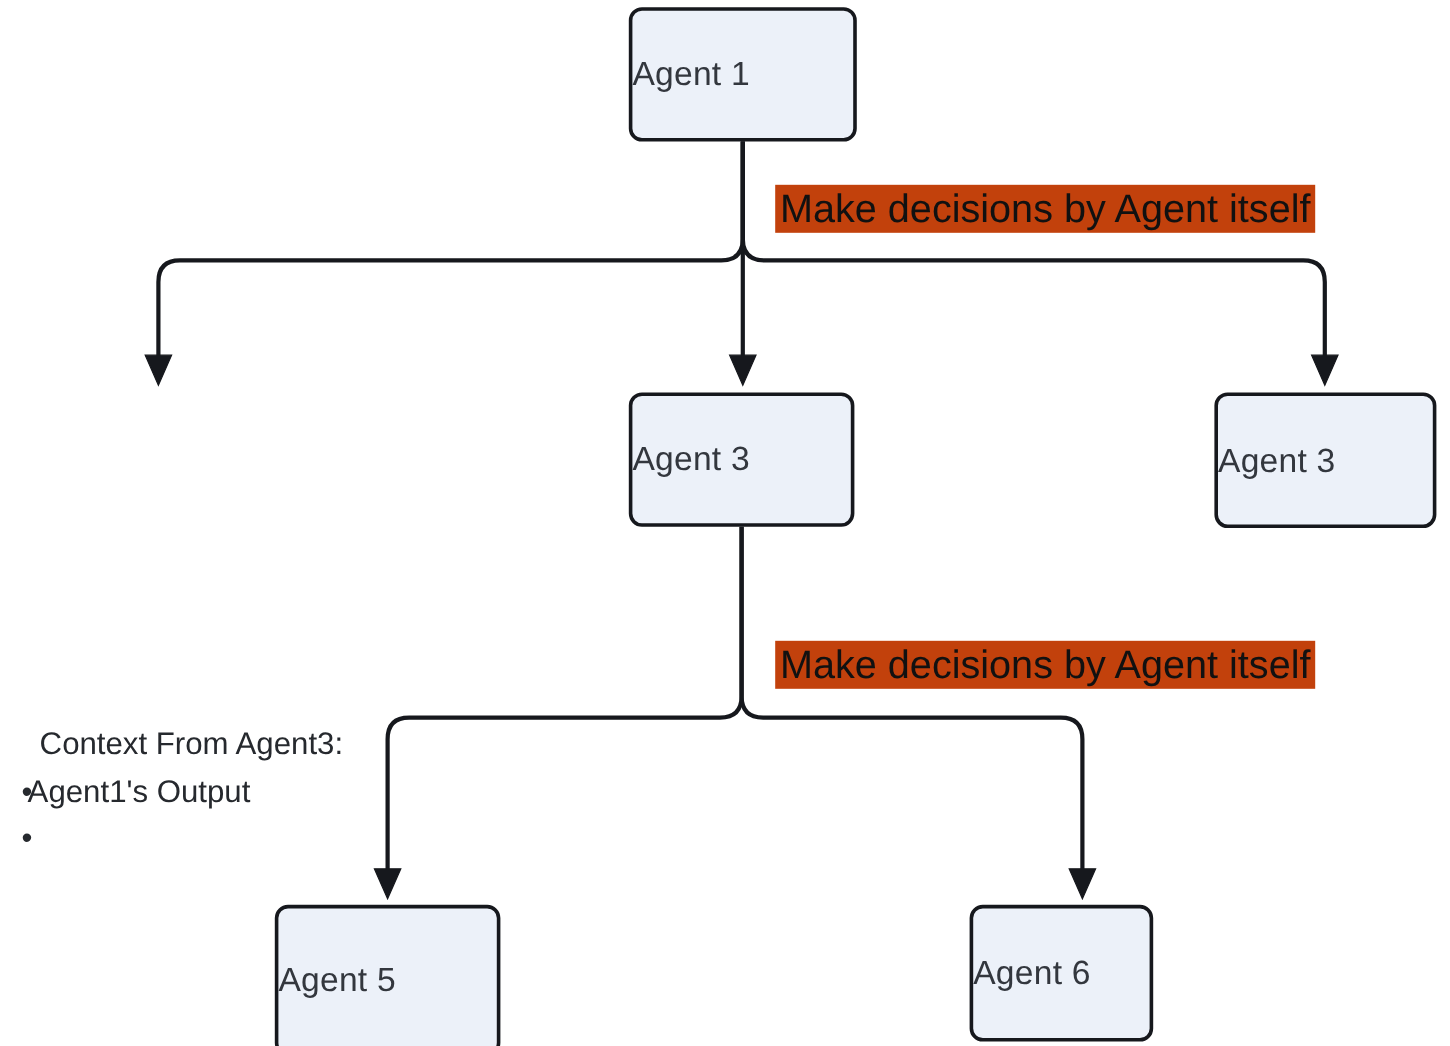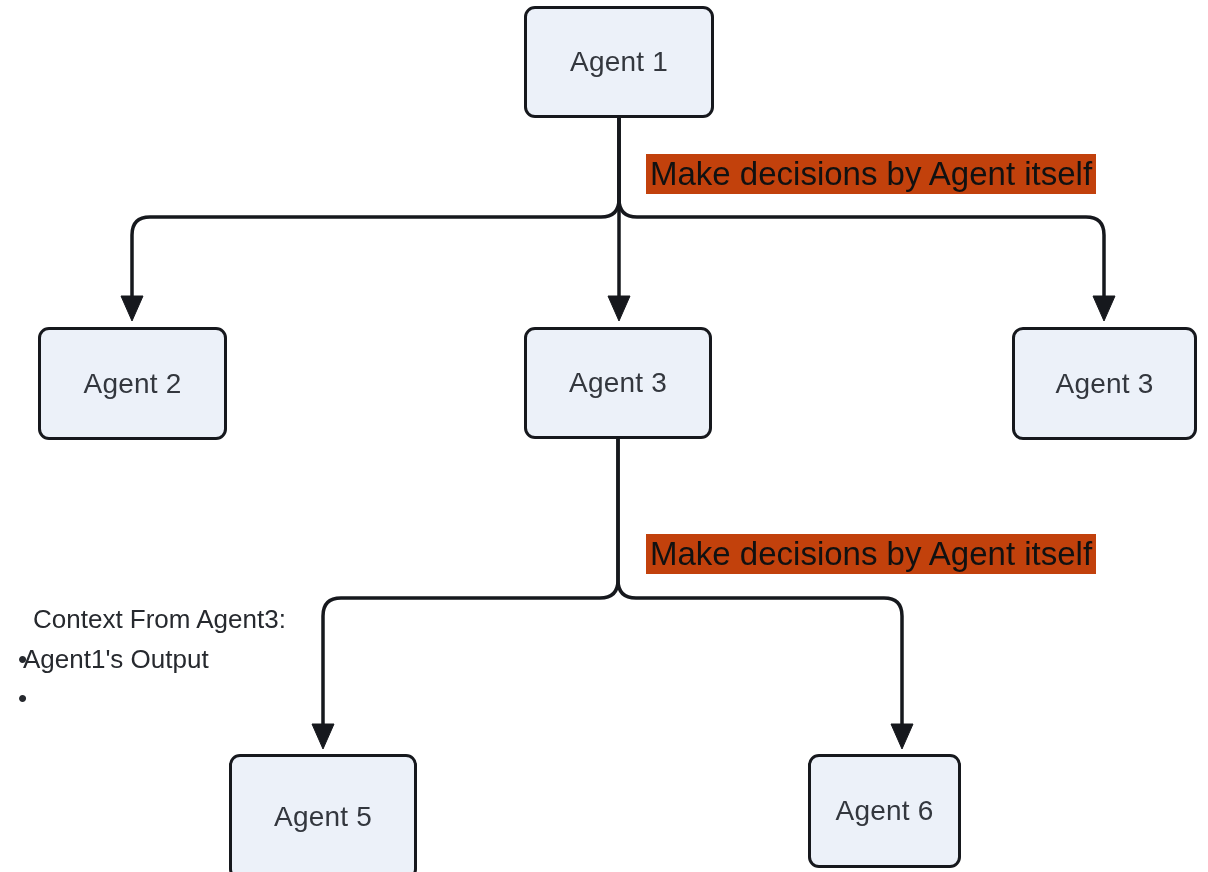--- a/index.html
+++ b/index.html
@@ -27,21 +27,20 @@
     stroke: #16181d;
     stroke-width: 1;
   }
   .node {
     position: absolute;
     background: #ecf1f9;
     border: 3.5px solid #16181d;
     border-radius: 11px;
     display: flex;
     align-items: center;
-    justify-content: center;
   }
   .node .node-label {
     color: #33373e;
     font-size: 28px;
     letter-spacing: 0.2px;
     white-space: nowrap;
   }
   .edge-label {
     position: absolute;
     color: #111111;
@@ -98,23 +97,20 @@
     <polygon class="arrow-head" points="312,724 334,724 323,749"></polygon>
 
     <path class="edge-path" d="M618 439 L618 580 Q618 598 636 598 L884 598 Q902 598 902 616 L902 725"></path>
     <polygon class="arrow-head" points="891,724 913,724 902,749"></polygon>
   </svg>
 
   <div class="node" style="left:524px; top:6px; width:190px; height:112px;">
     <span class="node-label">Agent 1</span>
   </div>
 
-  <div class="node" style="left:38px; top:327px; width:189px; height:113px;">
-    <span class="node-label">Agent 2</span>
-  </div>
 
   <div class="node" style="left:524px; top:327px; width:188px; height:112px;">
     <span class="node-label">Agent 3</span>
   </div>
 
   <div class="node" style="left:1012px; top:327px; width:185px; height:113px;">
     <span class="node-label">Agent 3</span>
   </div>
 
   <div class="node" style="left:229px; top:754px; width:188px; height:126px;">

